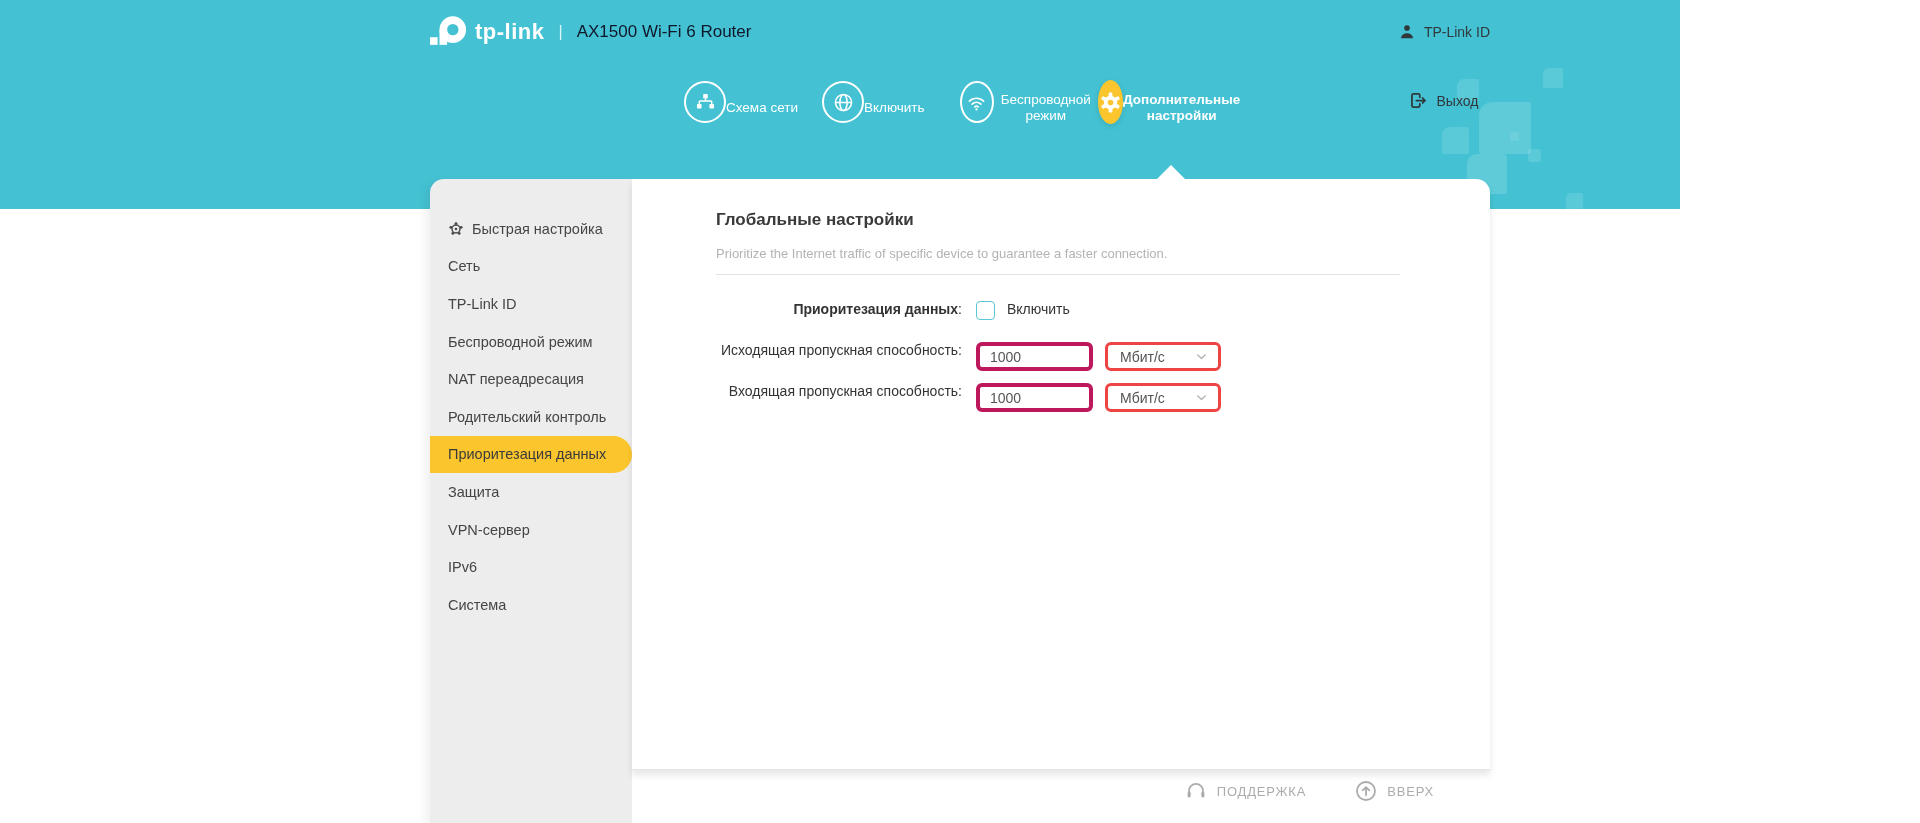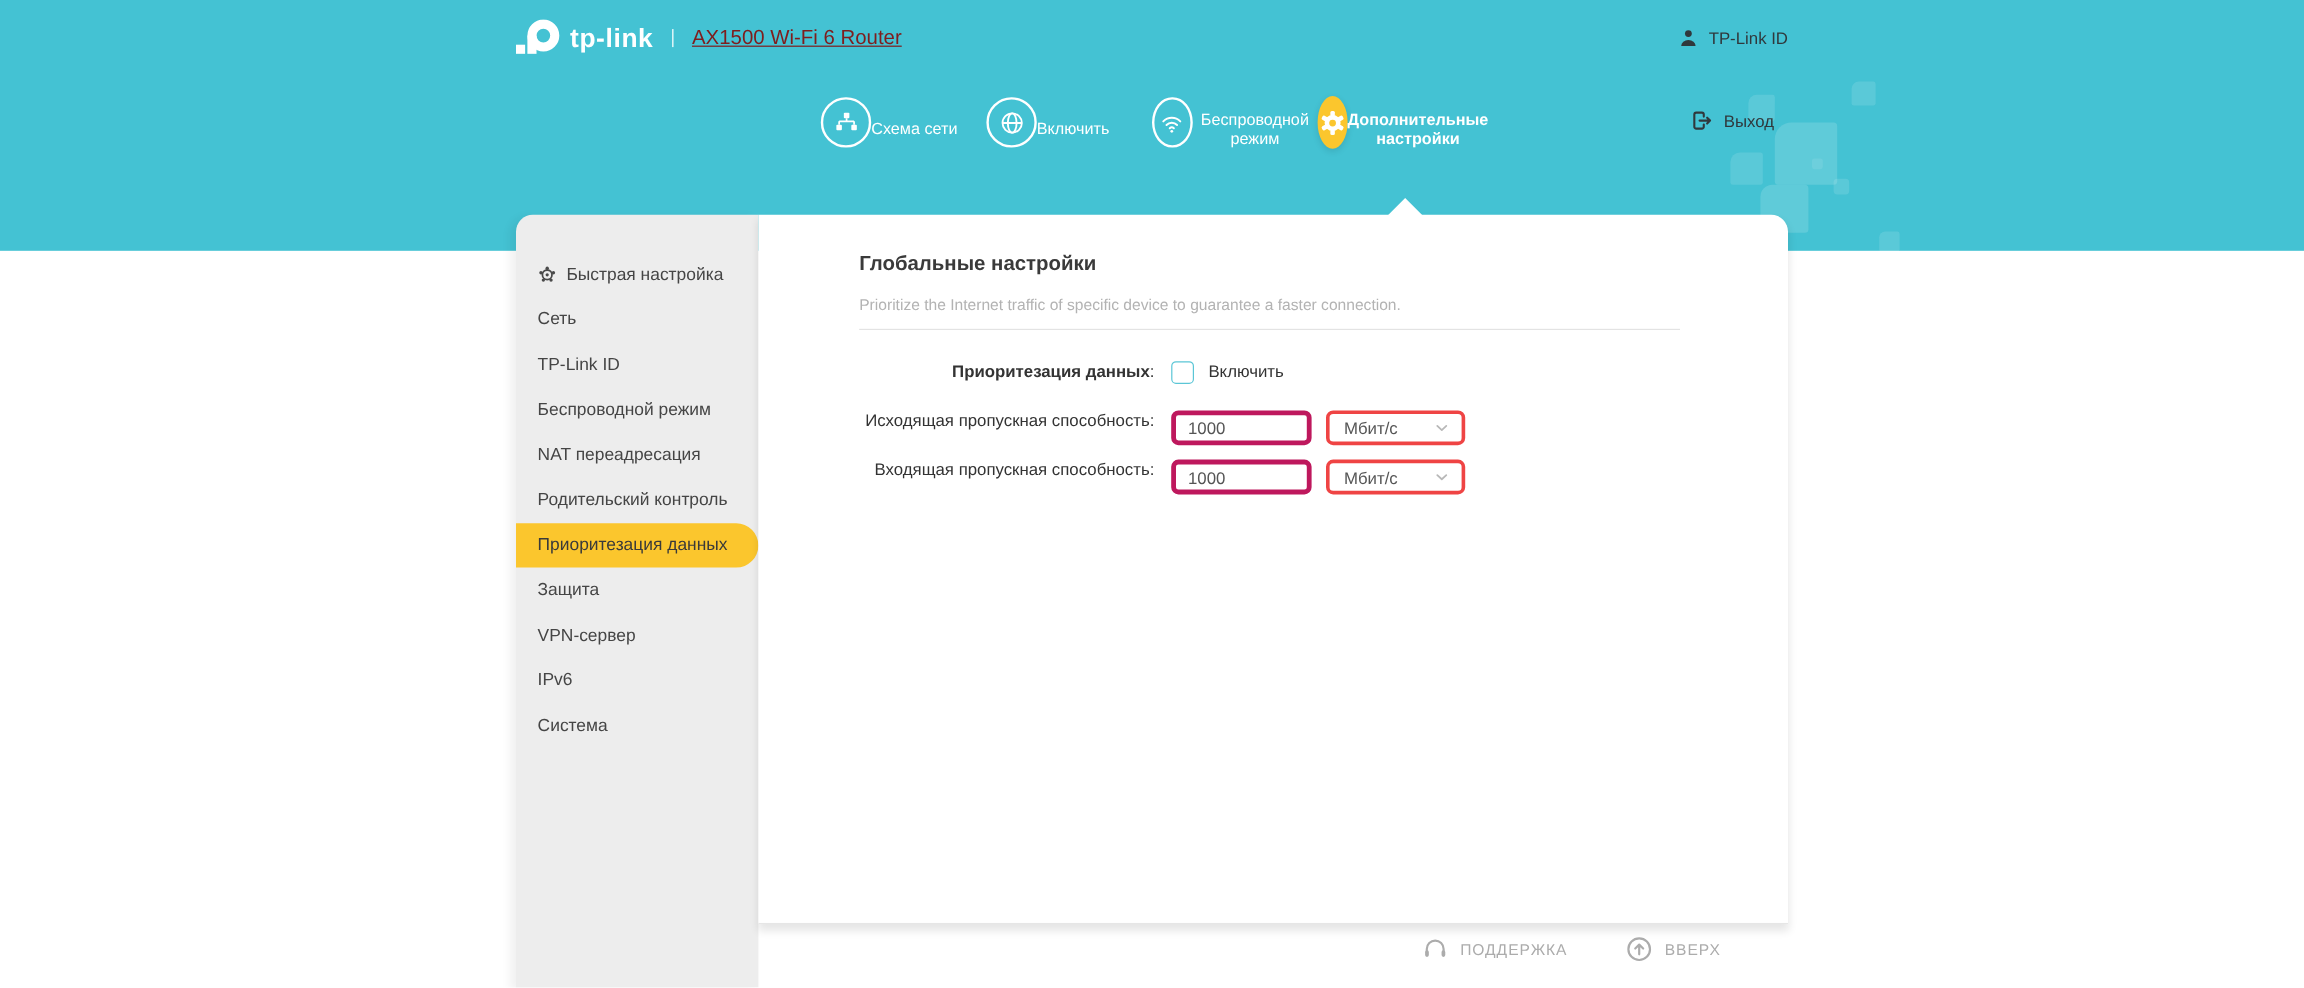--- a/index.html
+++ b/index.html
@@ -7,37 +7,37 @@
   body {
     font-family:"Liberation Sans", sans-serif;
     background:#ffffff;
     position:relative;
     overflow:hidden;
     color:#333;
   }
 
   
   .hero {
-    position:absolute; left:0; top:0; width:1920px; height:209px;
+    position:absolute; left:0; top:0; width:1680px; height:209px;
     background:#44C2D3;
   }
   .decor { position:absolute; background:rgba(255,255,255,0.12); }
 
   
   .top-bar {
     position:absolute; left:430px; top:0; width:1060px; height:64px;
     display:flex; align-items:center; justify-content:space-between;
   }
   .brand-wrap { display:flex; align-items:center; }
   .brand-logo { display:block; }
   .brand-name {
     color:#fff; font-size:22px; font-weight:bold; letter-spacing:0.5px; margin-left:7px;
   }
   .brand-sep { color:rgba(255,255,255,0.8); font-size:16px; margin:0 14px; font-weight:300; }
-  .brand-model { color:#7f1d1d; font-size:17px;text-decoration:underline; }
+  .brand-model { color:#0f172a; font-size:17px; }
 
   .top-actions { display:flex; align-items:center; gap:48px;flex-direction:column; }
   .top-action { display:flex; align-items:center; gap:7px; cursor:pointer; }
   .top-action span { font-size:14px; color:#30383C; }
 
   
   .nav-row {
     position:absolute; left:684px; top:80px; display:flex;
   }
   .nav-item { width:138px; display:flex; flex-direction:row; align-items:center; cursor:pointer; }

